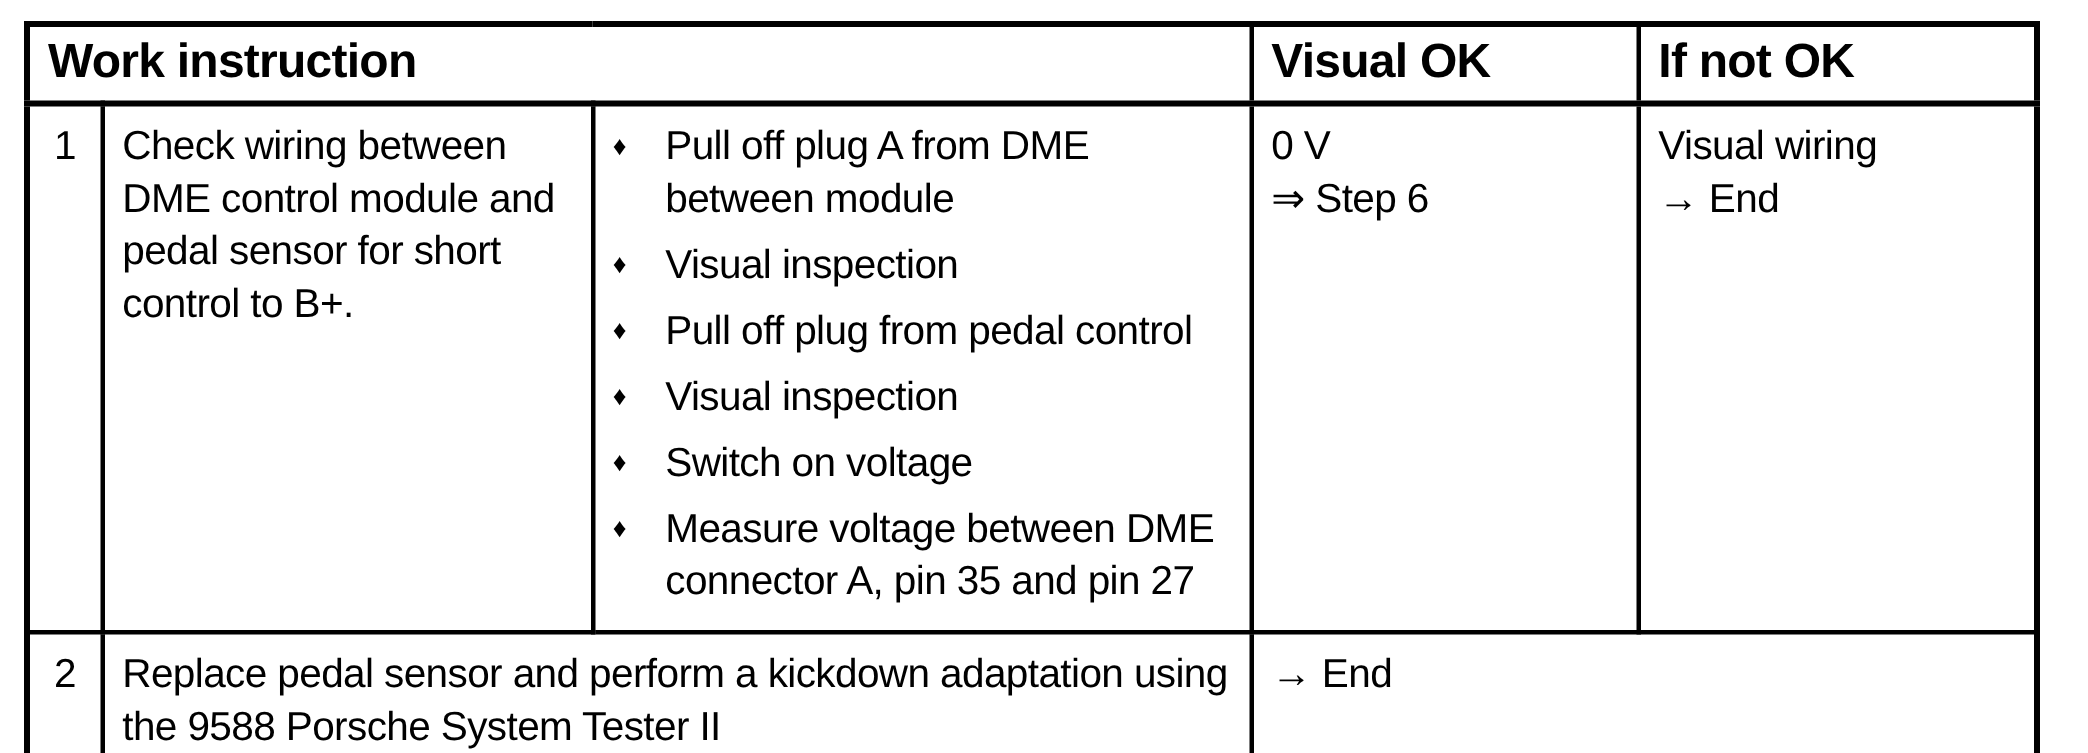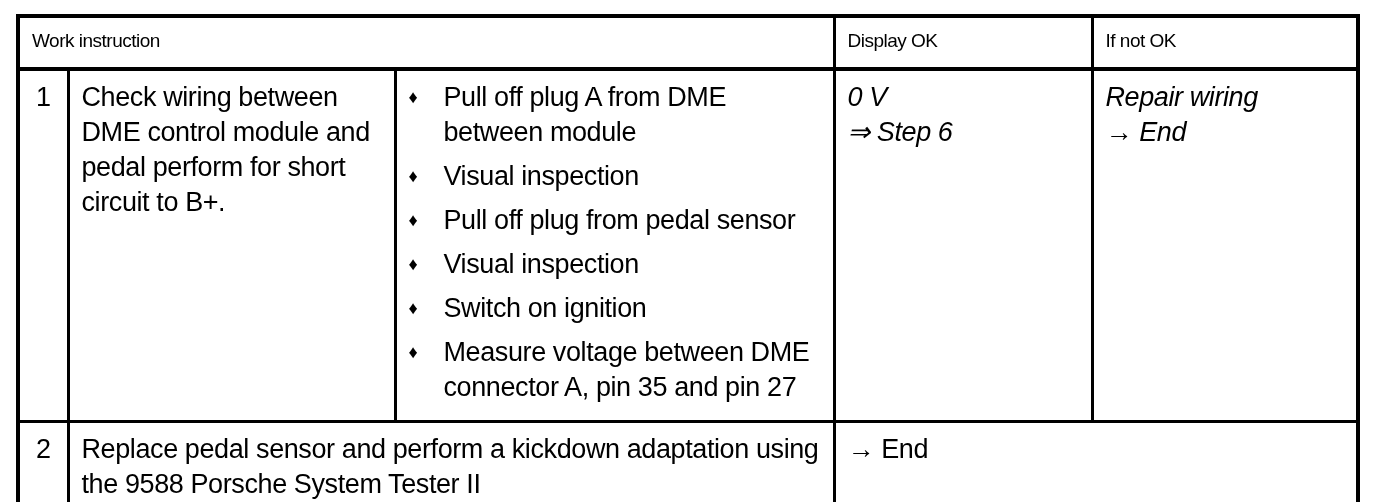--- a/index.html
+++ b/index.html
@@ -31,22 +31,22 @@
     font-size: 27px;
     line-height: 35px;
     letter-spacing: -0.4px;
     padding: 9px 8px 6px 12px;
     text-align: left;
     font-weight: normal;
     overflow: hidden;
   }
   thead th {
     border-bottom: 4px solid #000;
-    font-weight: normal;
-    font-size: 19px;
+    font-weight: bold;
+    font-size: 32px;
     height: 38px;
     padding-top: 5px;
     letter-spacing: -0.5px;
   }
   tr.row-1 td { height: 330px; }
   tr.row-2 td { height: 66px; }
 
   td.step-cell {
     text-align: center;
     padding-left: 0;
@@ -61,78 +61,78 @@
   ul.proc-list li {
     display: flex;
     margin-bottom: 9px;
   }
   ul.proc-list .bullet {
     flex: none;
     width: 35px;
     font-size: 18px;
     line-height: 34px;
   }
-  .line { display: block; font-style: italic; }
+  .line { display: block; }
 </style>
 </head>
 <body>
 
 <table class="work-table">
   <colgroup>
     <col class="c-step">
     <col class="c-desc">
     <col class="c-proc">
     <col class="c-dispok">
     <col class="c-notok">
   </colgroup>
   <thead>
     <tr>
       <th colspan="3">Work instruction</th>
-      <th>Display OK</th>
+      <th>Visual OK</th>
       <th>If not OK</th>
     </tr>
   </thead>
   <tbody>
     <tr class="row-1">
       <td class="step-cell">1</td>
-      <td>Check wiring between DME control module and pedal perform for short circuit to B+.</td>
+      <td>Check wiring between DME control module and pedal sensor for short control to B+.</td>
       <td>
         <ul class="proc-list">
           <li>
             <span class="bullet">♦</span>
             <span>Pull off plug A from DME between module</span>
           </li>
           <li>
             <span class="bullet">♦</span>
             <span>Visual inspection</span>
           </li>
           <li>
             <span class="bullet">♦</span>
-            <span>Pull off plug from pedal sensor</span>
+            <span>Pull off plug from pedal control</span>
           </li>
           <li>
             <span class="bullet">♦</span>
             <span>Visual inspection</span>
           </li>
           <li>
             <span class="bullet">♦</span>
-            <span>Switch on ignition</span>
+            <span>Switch on voltage</span>
           </li>
           <li>
             <span class="bullet">♦</span>
             <span>Measure voltage between DME connector A, pin 35 and pin 27</span>
           </li>
         </ul>
       </td>
       <td>
         <span class="line">0 V</span>
         <span class="line">⇒ Step 6</span>
       </td>
       <td>
-        <span class="line">Repair wiring</span>
+        <span class="line">Visual wiring</span>
         <span class="line">→ End</span>
       </td>
     </tr>
     <tr class="row-2">
       <td class="step-cell">2</td>
       <td colspan="2">Replace pedal sensor and perform a kickdown adaptation using the 9588 Porsche System Tester II</td>
       <td colspan="2">→ End</td>
     </tr>
   </tbody>
 </table>

